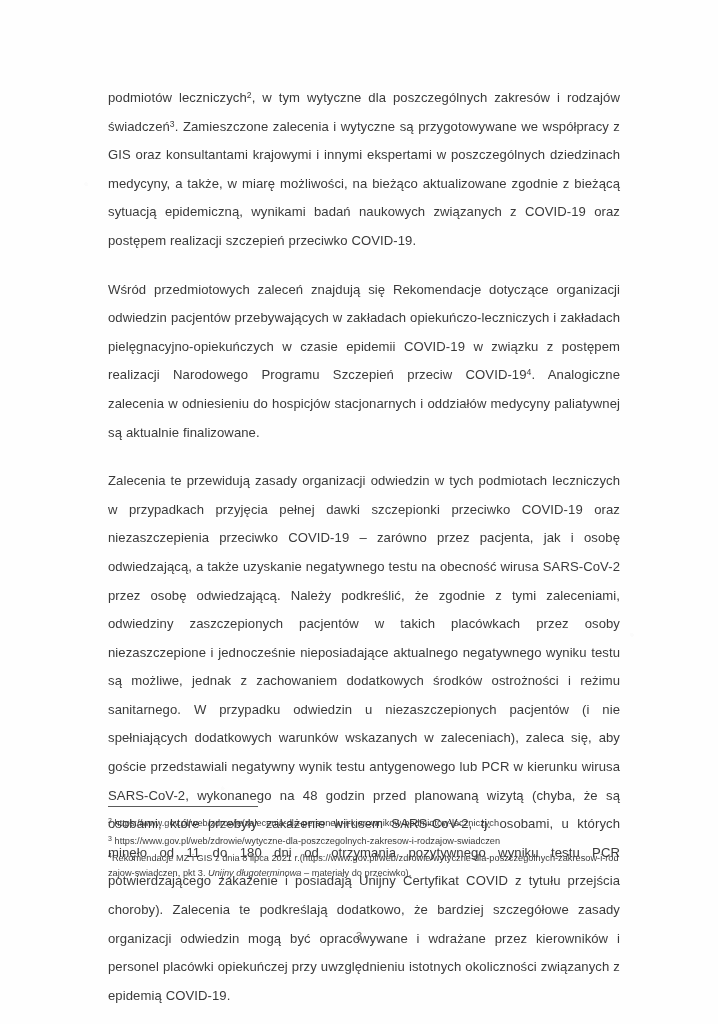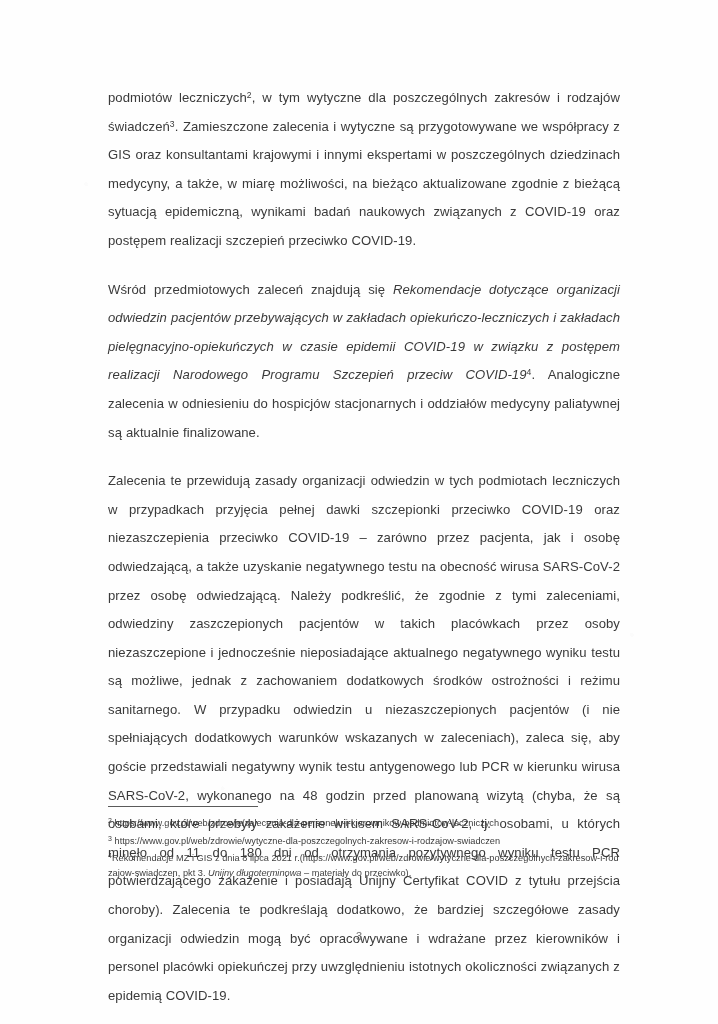--- a/index.html
+++ b/index.html
@@ -44,21 +44,21 @@
     margin: 0 0 20px 0;
     font-size: 13.1px;
     line-height: 28.6px;
     text-align: justify;
     text-justify: inter-word;
     letter-spacing: 0.08px;
     word-spacing: 0.2px;
   }
   p.para:last-child { margin-bottom: 0; }
 
-  .it { font-style: italic; }
+  .it { }
 
   sup {
     font-size: 8.6px;
     line-height: 0;
     vertical-align: 0.52em;
   }
 
   
   .u-pink {
     background-image: linear-gradient(to right, #c4708c, #c4708c);

